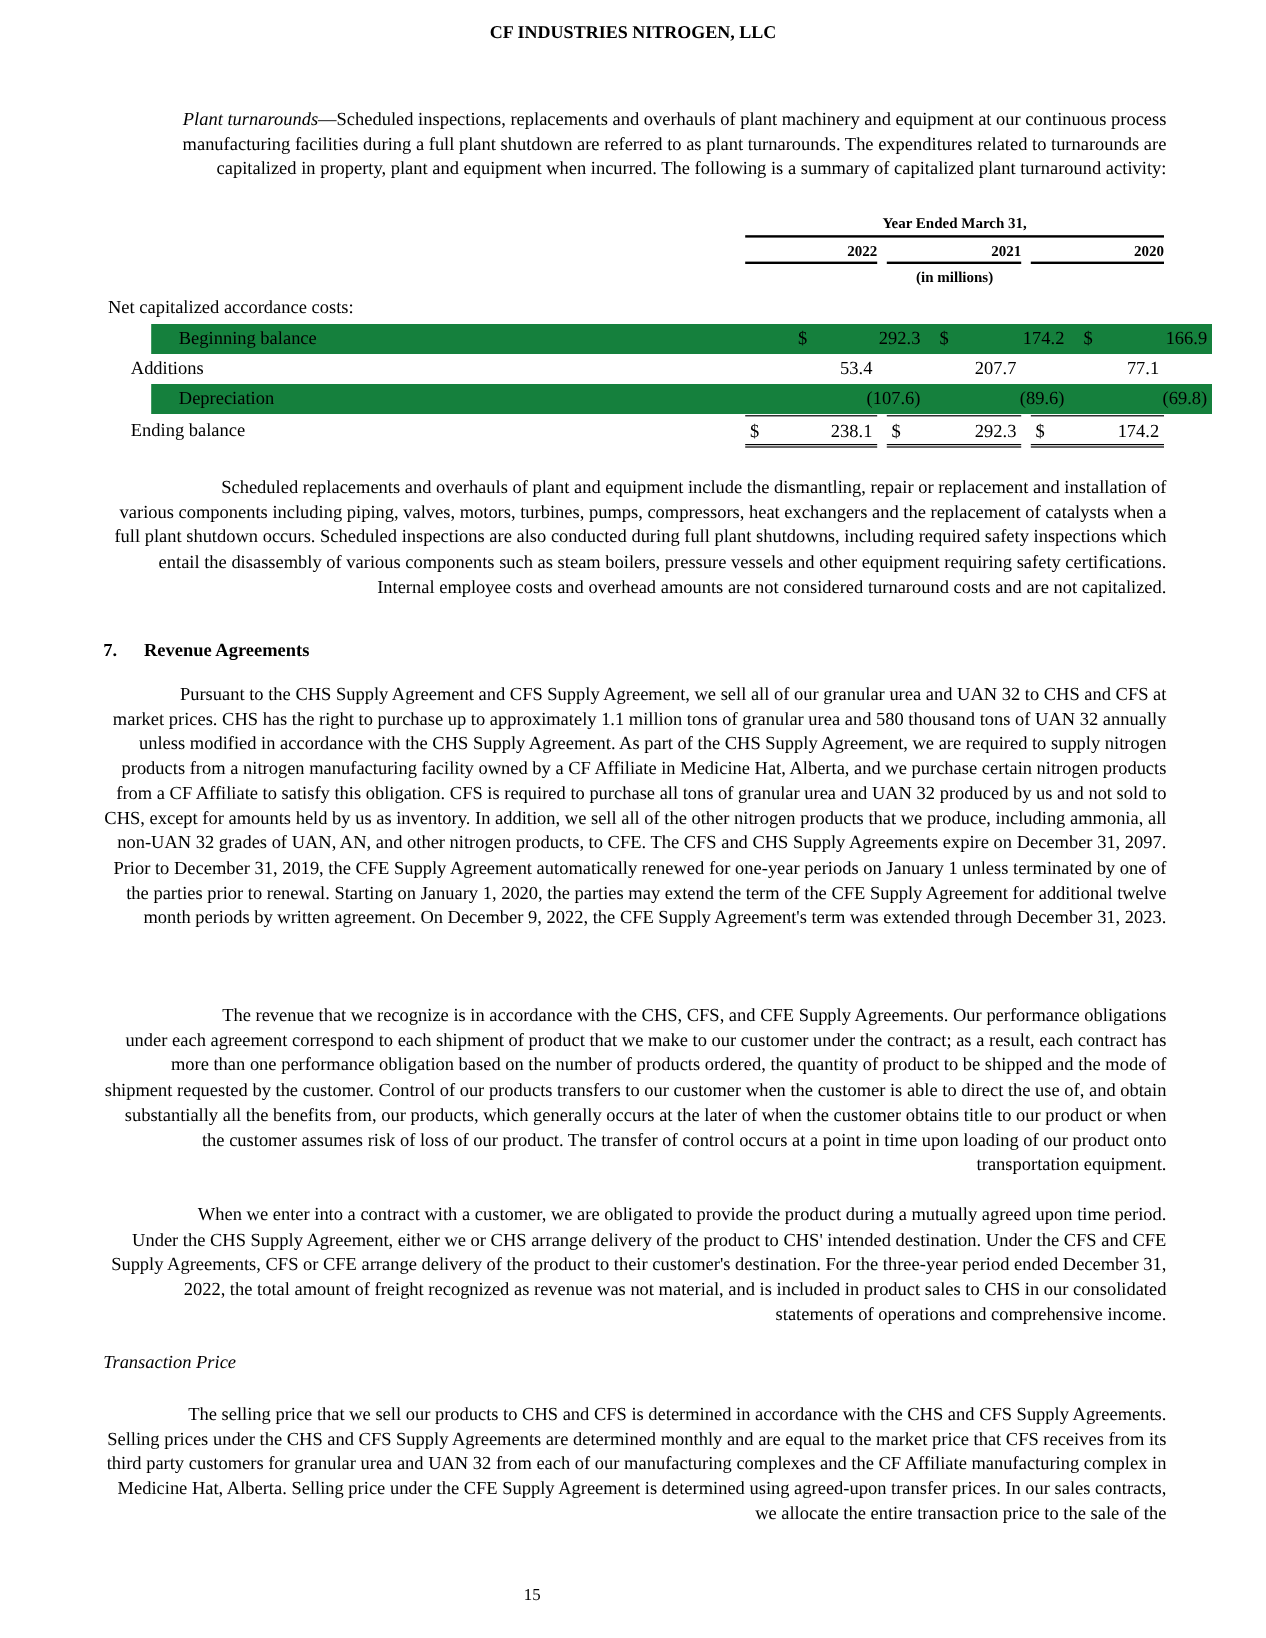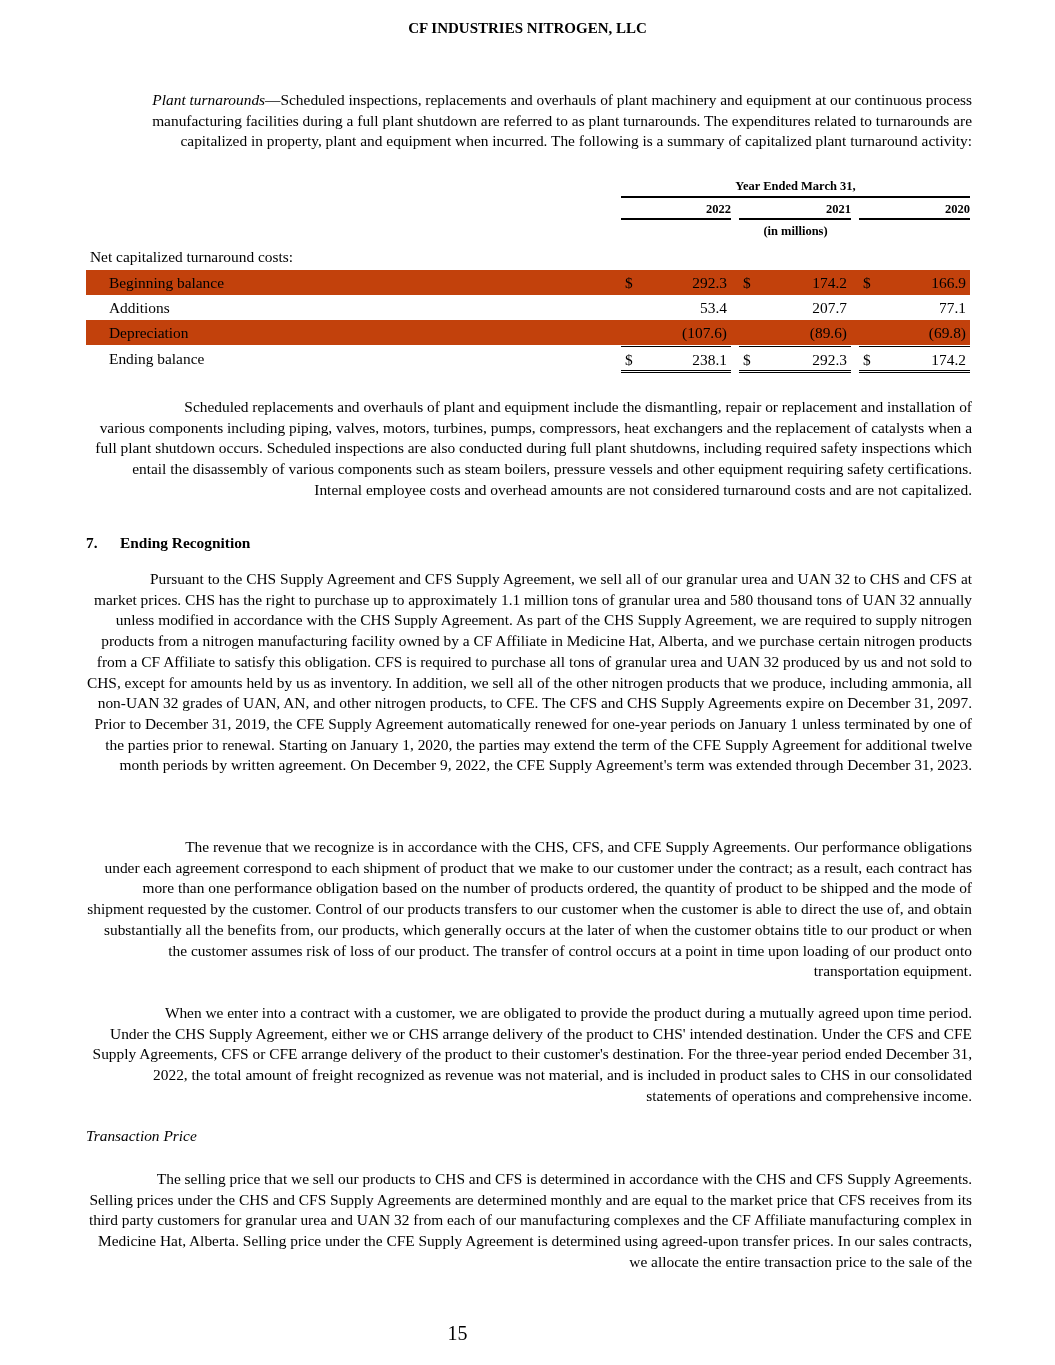--- a/index.html
+++ b/index.html
@@ -19,42 +19,42 @@
     .indent { display: inline-block; width: 61px; }
     .ital { font-style: italic; }
     .section-heading {
       position: absolute; left: 86px; top: 534px; font-weight: bold; font-size: 15.4px;
     }
     .section-heading .num { display: inline-block; width: 34px; }
     .subheading {
       position: absolute; left: 86px; top: 1127px; font-style: italic;
     }
     .page-number {
-      position: absolute; top: 1322px; left: 14px; width: 887px; text-align: center; font-size: 20px;
+      position: absolute; top: 1322px; left: 0; width: 887px; text-align: center; font-size: 14px;
     }
 
     
     .tbl { position: absolute; left: 86px; top: 176px; width: 884px; }
     .hdr-span {
       position: absolute; left: 535px; width: 349px; top: 0; text-align: center;
       font-weight: bold; font-size: 12.5px; height: 20px; line-height: 20px;
       border-bottom: 2px solid #000;
     }
     .year-hdr {
       position: absolute; top: 24px; font-weight: bold; font-size: 12.5px; text-align: right;
       height: 18px; line-height: 18px; border-bottom: 2px solid #000;
     }
     .units {
       position: absolute; left: 535px; width: 349px; top: 46px; text-align: center;
       font-weight: bold; font-size: 12.5px; line-height: 18px;
     }
     .row {
       position: absolute; left: 0; width: 884px; height: 25px; line-height: 25px;
     }
-    .row.shade { background: #c2410c; }
+    .row.shade { background: #15803d; margin-left: 40px; }
     .row .label { position: absolute; left: 23px; }
     .row.caption .label { left: 4px; }
     .cell {
       position: absolute; top: 0; height: 23px;
     }
     .cell .dollar { position: absolute; left: 4px; }
     .cell .val { position: absolute; right: 4px; }
     .cell.top-rule { border-top: 1.5px solid #000; }
     .cell.dbl { border-bottom: 3.5px double #000; }
   </style>
@@ -66,21 +66,21 @@
 <p class="para" style="top:90px;"><span class="indent"></span><span class="ital">Plant turnarounds</span><span>—Scheduled inspections, replacements and overhauls of plant machinery and equipment at our continuous process manufacturing facilities during a full plant shutdown are referred to as plant turnarounds. The expenditures related to turnarounds are capitalized in property, plant and equipment when incurred. The following is a summary of capitalized plant turnaround activity:</span></p>
 
 <div class="tbl">
   <div class="hdr-span">Year Ended March 31,</div>
   <div class="year-hdr" style="left:535px;width:110px;">2022</div>
   <div class="year-hdr" style="left:653px;width:112px;">2021</div>
   <div class="year-hdr" style="left:773px;width:111px;">2020</div>
   <div class="units">(in millions)</div>
 
   <div class="row caption" style="top:68px;">
-    <span class="label">Net capitalized turnaround costs:</span>
+    <span class="label">Net capitalized accordance costs:</span>
   </div>
 
   <div class="row shade" style="top:94px;">
     <span class="label">Beginning balance</span>
     <div class="cell" style="left:535px;width:110px;">
       <span class="dollar">$</span>
       <span class="val">292.3</span>
     </div>
     <div class="cell" style="left:653px;width:112px;">
       <span class="dollar">$</span>
@@ -130,21 +130,21 @@
     </div>
     <div class="cell top-rule dbl" style="left:773px;width:111px;">
       <span class="dollar">$</span>
       <span class="val">174.2</span>
     </div>
   </div>
 </div>
 
 <p class="para" style="top:397px;"><span class="indent"></span><span>Scheduled replacements and overhauls of plant and equipment include the dismantling, repair or replacement and installation of various components including piping, valves, motors, turbines, pumps, compressors, heat exchangers and the replacement of catalysts when a full plant shutdown occurs. Scheduled inspections are also conducted during full plant shutdowns, including required safety inspections which entail the disassembly of various components such as steam boilers, pressure vessels and other equipment requiring safety certifications. Internal employee costs and overhead amounts are not considered turnaround costs and are not capitalized.</span></p>
 
-<div class="section-heading"><span class="num">7.</span><span>Ending Recognition</span></div>
+<div class="section-heading"><span class="num">7.</span><span>Revenue Agreements</span></div>
 
 <p class="para" style="top:569px;"><span class="indent"></span><span>Pursuant to the CHS Supply Agreement and CFS Supply Agreement, we sell all of our granular urea and UAN 32 to CHS and CFS at market prices. CHS has the right to purchase up to approximately 1.1 million tons of granular urea and 580 thousand tons of UAN 32 annually unless modified in accordance with the CHS Supply Agreement. As part of the CHS Supply Agreement, we are required to supply nitrogen products from a nitrogen manufacturing facility owned by a CF Affiliate in Medicine Hat, Alberta, and we purchase certain nitrogen products from a CF Affiliate to satisfy this obligation. CFS is required to purchase all tons of granular urea and UAN 32 produced by us and not sold to CHS, except for amounts held by us as inventory. In addition, we sell all of the other nitrogen products that we produce, including ammonia, all non-UAN 32 grades of UAN, AN, and other nitrogen products, to CFE. The CFS and CHS Supply Agreements expire on December 31, 2097. Prior to December 31, 2019, the CFE Supply Agreement automatically renewed for one-year periods on January 1 unless terminated by one of the parties prior to renewal. Starting on January 1, 2020, the parties may extend the term of the CFE Supply Agreement for additional twelve month periods by written agreement. On December 9, 2022, the CFE Supply Agreement's term was extended through December 31, 2023.</span></p>
 
 <p class="para" style="top:837px;"><span class="indent"></span><span>The revenue that we recognize is in accordance with the CHS, CFS, and CFE Supply Agreements. Our performance obligations under each agreement correspond to each shipment of product that we make to our customer under the contract; as a result, each contract has more than one performance obligation based on the number of products ordered, the quantity of product to be shipped and the mode of shipment requested by the customer. Control of our products transfers to our customer when the customer is able to direct the use of, and obtain substantially all the benefits from, our products, which generally occurs at the later of when the customer obtains title to our product or when the customer assumes risk of loss of our product. The transfer of control occurs at a point in time upon loading of our product onto transportation equipment.</span></p>
 
 <p class="para" style="top:1003px;"><span class="indent"></span><span>When we enter into a contract with a customer, we are obligated to provide the product during a mutually agreed upon time period. Under the CHS Supply Agreement, either we or CHS arrange delivery of the product to CHS' intended destination. Under the CFS and CFE Supply Agreements, CFS or CFE arrange delivery of the product to their customer's destination. For the three-year period ended December 31, 2022, the total amount of freight recognized as revenue was not material, and is included in product sales to CHS in our consolidated statements of operations and comprehensive income.</span></p>
 
 <div class="subheading">Transaction Price</div>
 
 <p class="para" style="top:1169px;"><span class="indent"></span><span>The selling price that we sell our products to CHS and CFS is determined in accordance with the CHS and CFS Supply Agreements. Selling prices under the CHS and CFS Supply Agreements are determined monthly and are equal to the market price that CFS receives from its third party customers for granular urea and UAN 32 from each of our manufacturing complexes and the CF Affiliate manufacturing complex in Medicine Hat, Alberta. Selling price under the CFE Supply Agreement is determined using agreed-upon transfer prices. In our sales contracts, we allocate the entire transaction price to the sale of the</span></p>

